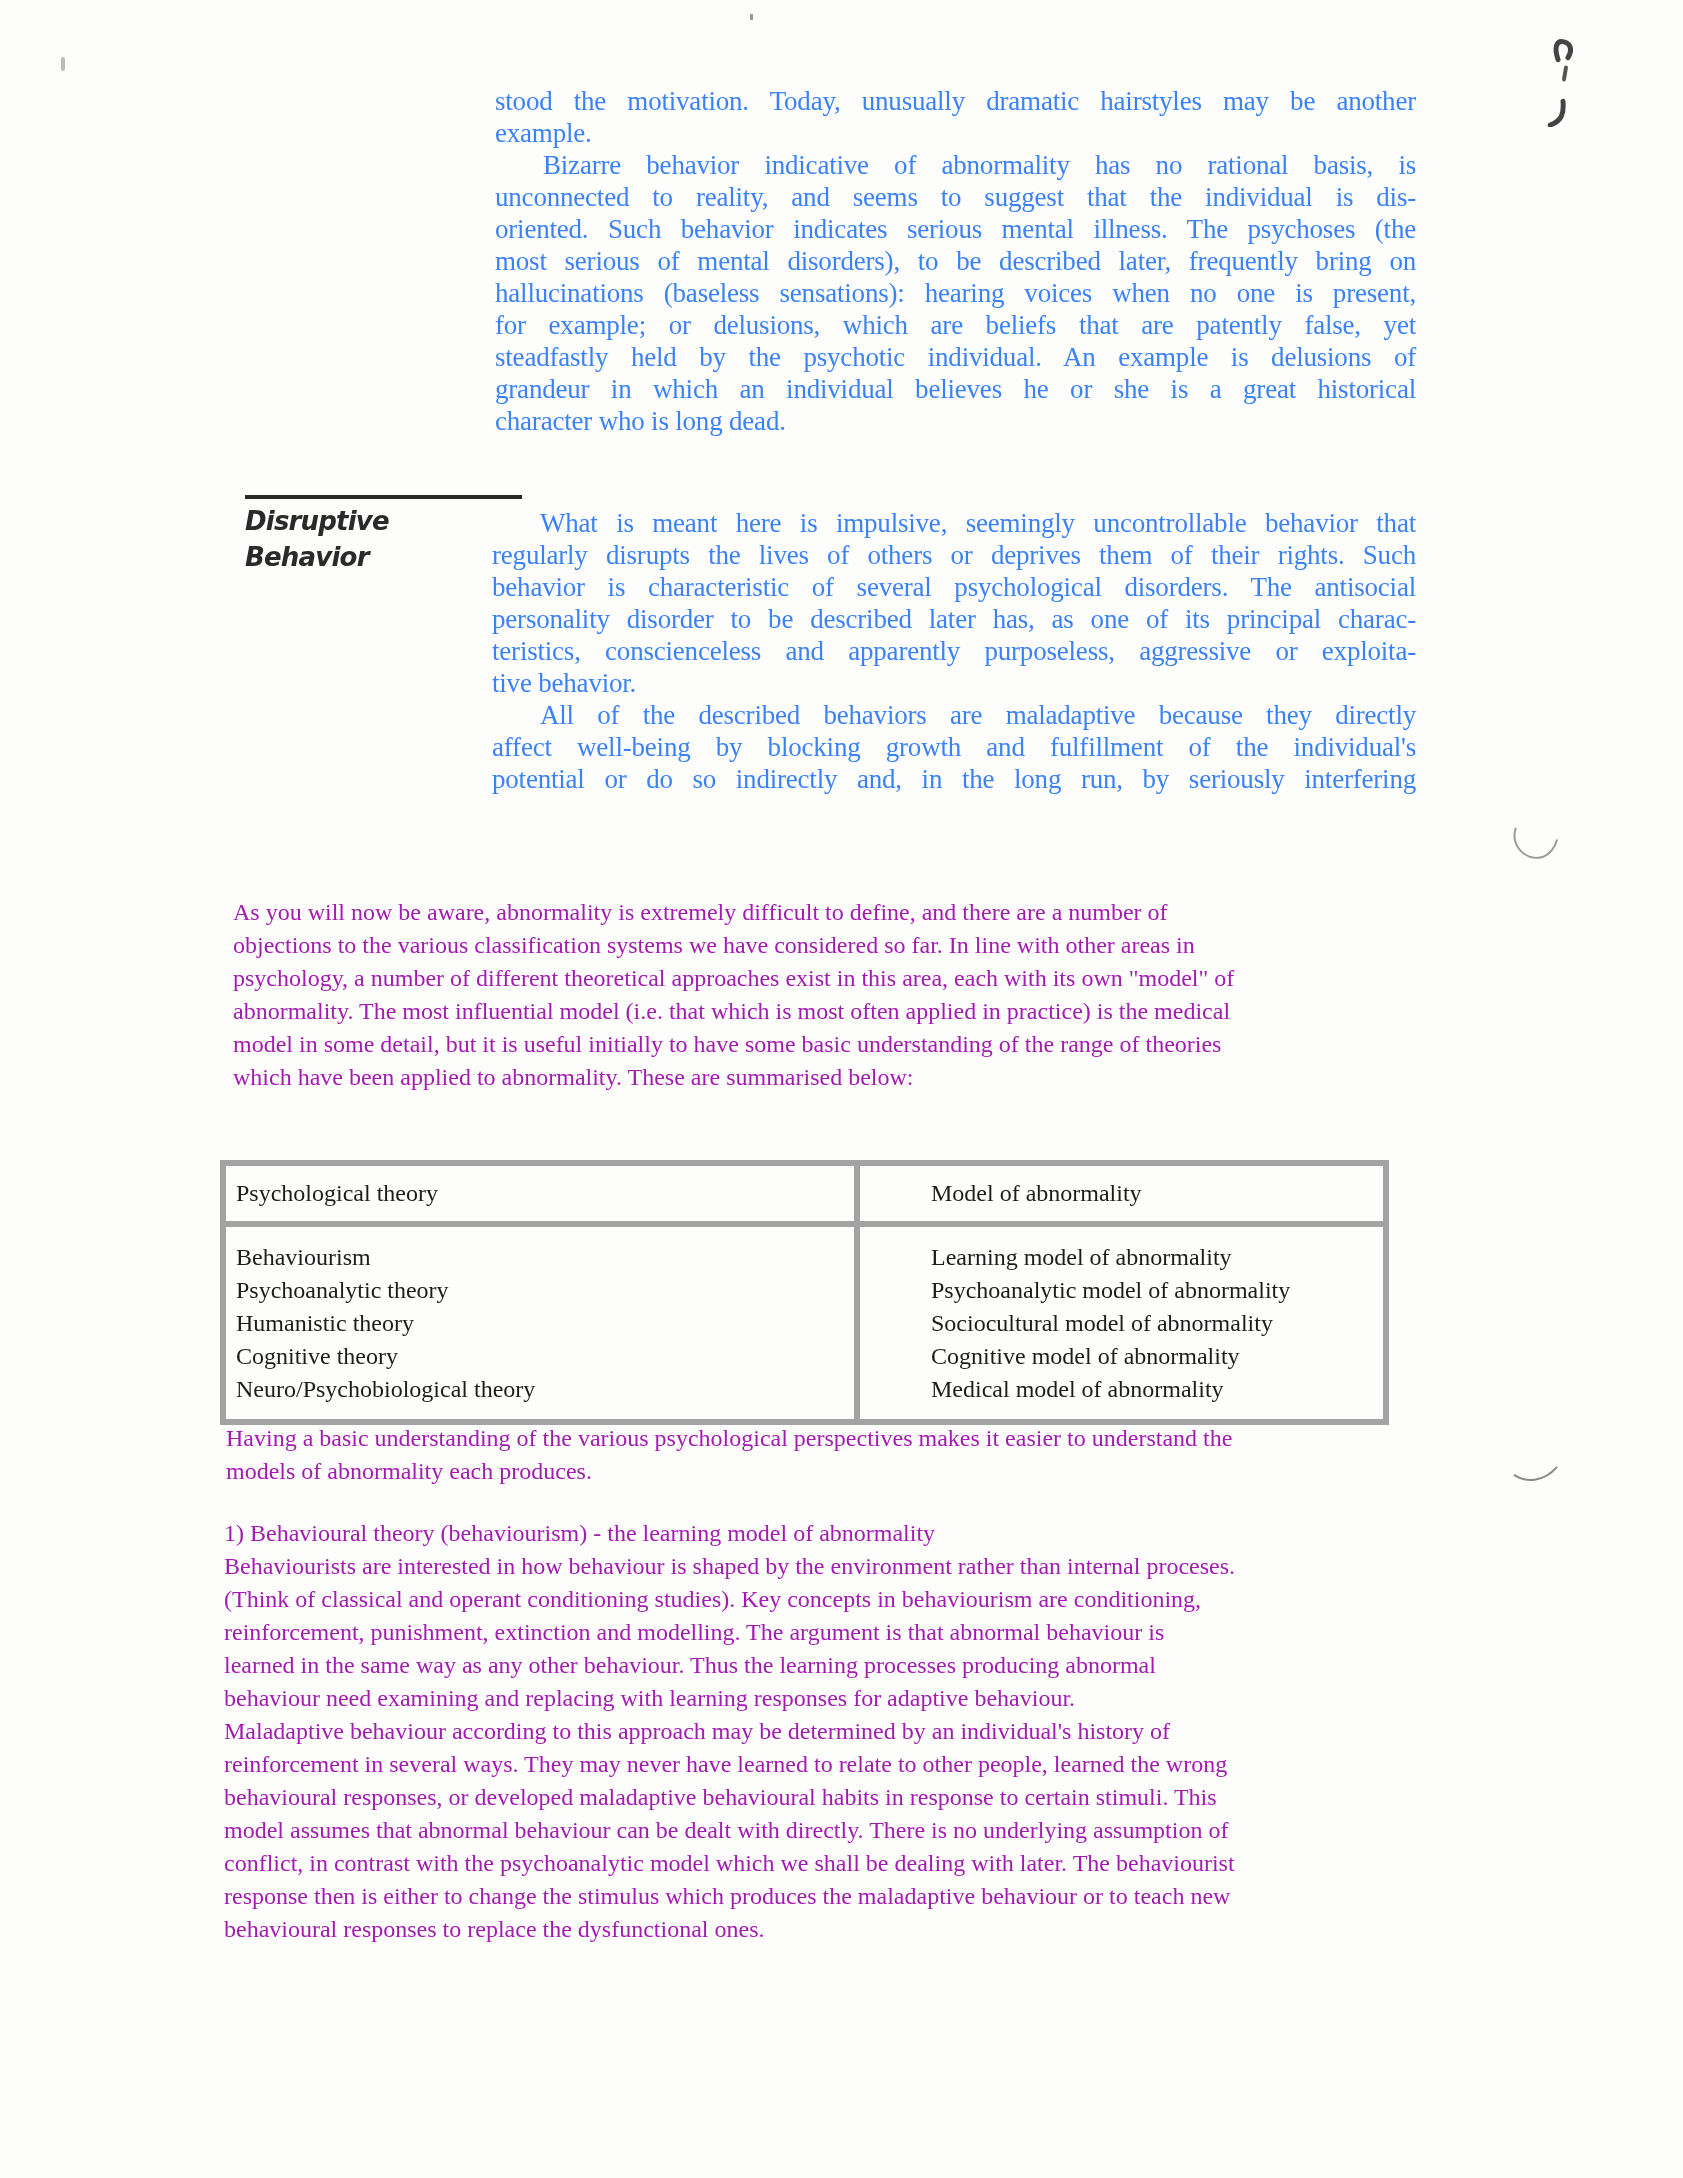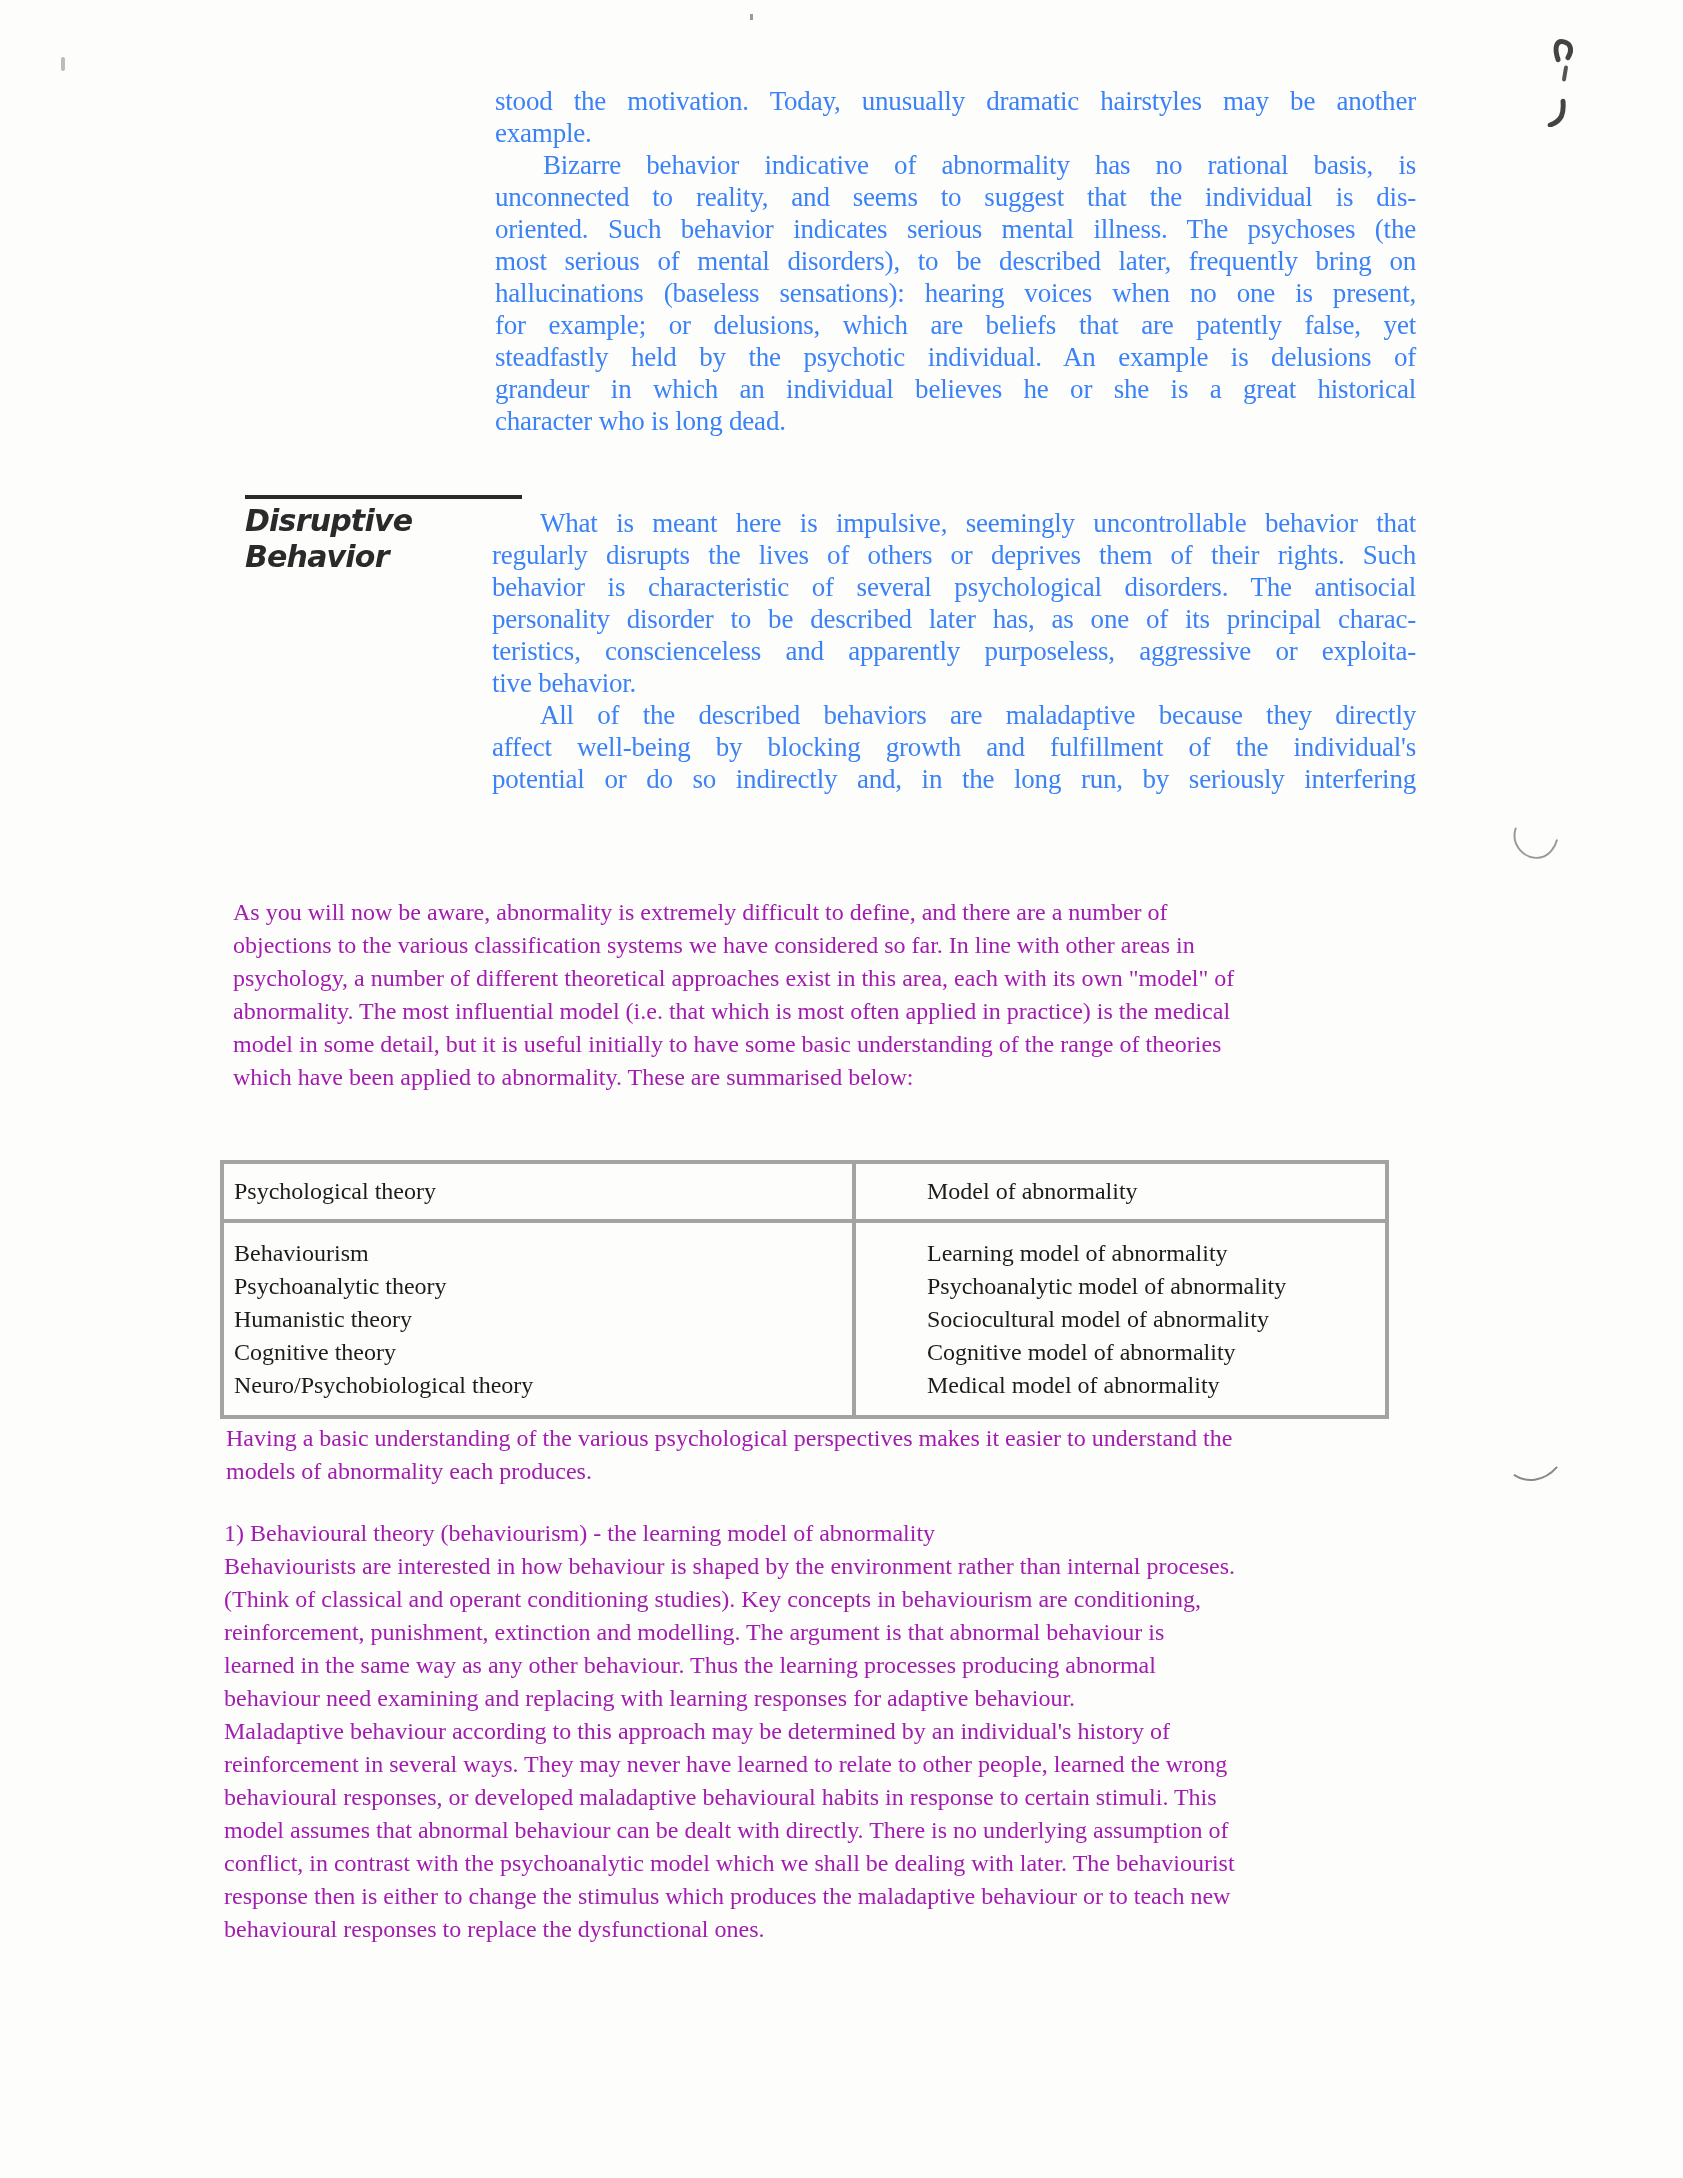--- a/index.html
+++ b/index.html
@@ -11,32 +11,32 @@
   .abs { position: absolute; }
   .book {
     font-size: 27px; line-height: 32px; letter-spacing: -0.2px;
     text-align: justify; color: #3b82f6;
   }
   .book p { margin: 0; }
   .book p .ln { display: block; text-align: justify; text-align-last: justify; }
   .book p .ln.last { text-align-last: left; }
   .side-heading {
     font-family: "DejaVu Sans", "Liberation Sans", sans-serif;
-    font-style: italic; font-weight: bold; font-size: 30px; line-height: 36px;
+    font-style: italic; font-weight: bold; font-size: 26px; line-height: 36px;
     color: #2a2a2a; letter-spacing: -0.8px;
   }
   .rule { background: #2a2a2a; height: 4px; }
   .notes {
     font-size: 24px; line-height: 33px; color: #a21caf;
   }
   .notes .ln { display: block; white-space: nowrap; }
   table.models {
     border-collapse: collapse; font-size: 24px; line-height: 33px; color: #1c1c1c;
   }
-  table.models td { border: 4px solid #a3a3a3; vertical-align: top; padding: 0; }
+  table.models td { border: 6px solid #a3a3a3; vertical-align: top; padding: 0; }
   table.models td.hdr { height: 55px; vertical-align: middle; }
   table.models td .cell-in { padding-left: 10px; }
   table.models td.right .cell-in { padding-left: 71px; }
   table.models td.body { padding-top: 14px; height: 178px; }
   .artifact { position: absolute; }
 </style>
 </head>
 <body>
 
 <svg class="artifact" style="left:1544px;top:18px" width="40" height="109" viewBox="0 0 40 110">

